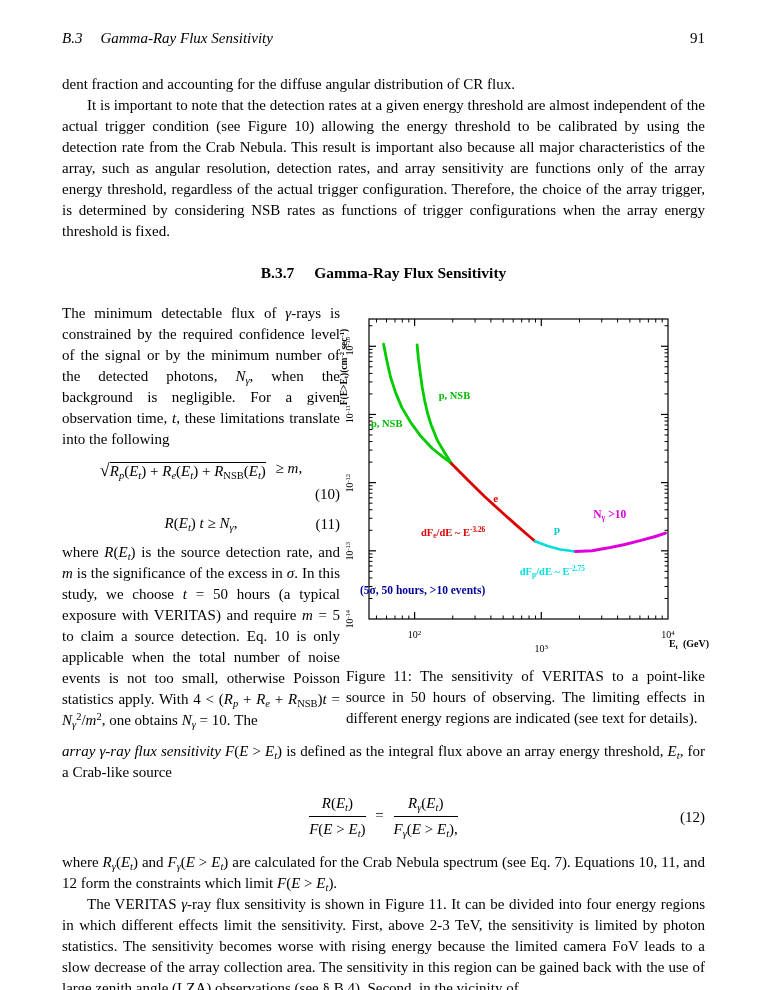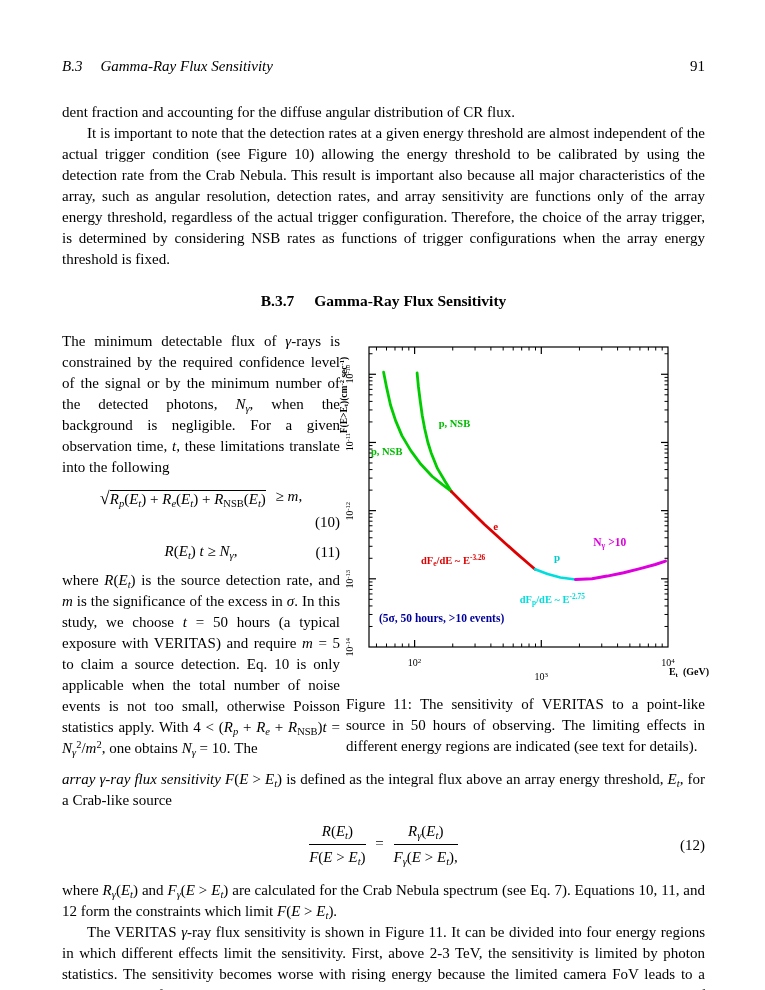--- a/index.html
+++ b/index.html
@@ -3,21 +3,21 @@
 <meta charset="utf-8">
 <style>
   html,body{margin:0;padding:0;background:#e8e8e8;}
   .page{
     position:relative;
     width:765px;height:990px;
     background:#ffffff;
     font-family:"Liberation Serif","DejaVu Serif",serif;
     color:#000;
     box-sizing:border-box;
-    padding:56px 60px 0 62px;
+    padding:28px 60px 0 62px;
     font-size:15px;
     line-height:21px;
     overflow:hidden;
   }
   i{font-style:italic;}
   sub{font-size:70%;vertical-align:-0.3em;line-height:0;}
   sup{font-size:70%;vertical-align:0.45em;line-height:0;}
   
   .hdr{display:flex;justify-content:space-between;font-style:italic;margin-bottom:25px;}
   .hdr .sec{margin-right:18px;}
@@ -231,21 +231,21 @@
           <div class="figlabel" style="left: 14px; top: 316px; transform: translate(-50%, -50%) rotate(-90deg); font-size: 9.5px;">10<sup>-14</sup></div>
           <div class="figlabel" style="left: 8px; top: 64px; transform: translate(-50%, -50%) rotate(-90deg); font-size: 9.5px; font-weight: bold;">F(E&gt;E<sub>t</sub>)(cm<sup>-2</sup> sec<sup>-1</sup>)</div>
           <div class="figlabel" style="right: 2px; top: 330px; font-size: 10px; font-weight: bold;">E<sub>t</sub>&nbsp;&nbsp;(GeV)</div>
           <div class="figlabel" style="left: 34.9004px; top: 119.636px; transform: translateY(-50%); color: rgb(0, 187, 0); font-weight: bold; font-size: 10.5px;">p, NSB</div>
           <div class="figlabel" style="left: 102.682px; top: 92.3636px; transform: translateY(-50%); color: rgb(0, 187, 0); font-weight: bold; font-size: 10.5px;">p, NSB</div>
           <div class="figlabel" style="left: 157.161px; top: 194.636px; transform: translateY(-50%); color: rgb(221, 0, 0); font-weight: bold; font-size: 11px;">e</div>
           <div class="figlabel" style="left: 84.9449px; top: 229.409px; transform: translateY(-50%); color: rgb(221, 0, 0); font-weight: bold; font-size: 10.5px;">dF<sub>e</sub>/dE ~ E<sup>-3.26</sup></div>
           <div class="figlabel" style="left: 217.975px; top: 226px; transform: translateY(-50%); color: rgb(0, 204, 204); font-weight: bold; font-size: 11px;">p</div>
           <div class="figlabel" style="left: 183.767px; top: 268.273px; transform: translateY(-50%); color: rgb(0, 221, 221); font-weight: bold; font-size: 10.5px;">dF<sub>p</sub>/dE ~ E<sup>-2.75</sup></div>
           <div class="figlabel" style="left: 257.25px; top: 211px; transform: translateY(-50%); color: rgb(221, 0, 221); font-weight: bold; font-size: 11.5px;">N<sub>γ</sub> &gt;10</div>
-          <div class="figlabel" style="left: 43px; top: 286.682px; transform: translateY(-50%); color: rgb(0, 0, 153); font-weight: bold; font-size: 11.5px;">(5σ, 50 hours, &gt;10 events)</div>
+          <div class="figlabel" style="left: 24px; top: 286.682px; transform: translateY(-50%); color: rgb(0, 0, 153); font-weight: bold; font-size: 11.5px;">(5σ, 50 hours, &gt;10 events)</div>
         </div>
       <p class="caption">Figure 11:  The sensitivity of VERITAS to a point-like source in 50 hours of observing.  The limiting effects in different energy regions are indicated (see text for details).</p>
     </div>
   </div>
 
   <p class="para fullwide"><i>array γ-ray flux sensitivity</i> <i>F</i>(<i>E</i> &gt; <i>E<sub>t</sub></i>) is defined as the integral flux above an array energy threshold, <i>E<sub>t</sub></i>, for a Crab-like source</p>
 
   <div class="eq-rowrel" style="margin:10px 0 12px 0;">
     <span class="frac">
       <span class="fr-num"><i>R</i>(<i>E<sub>t</sub></i>)</span>

